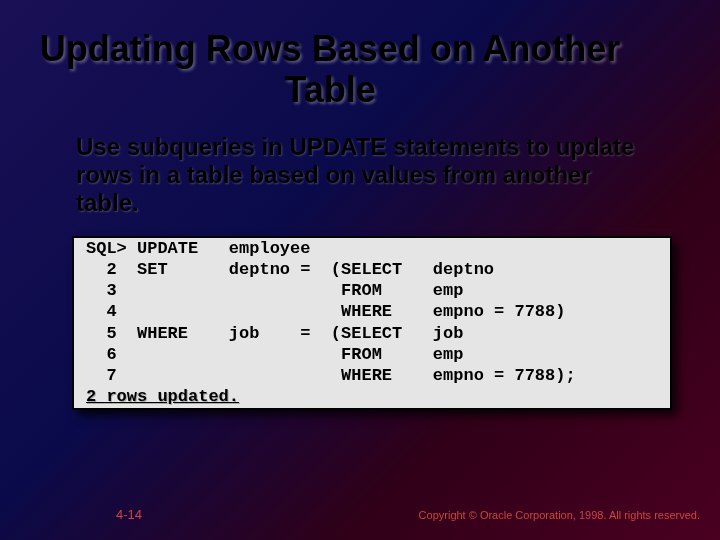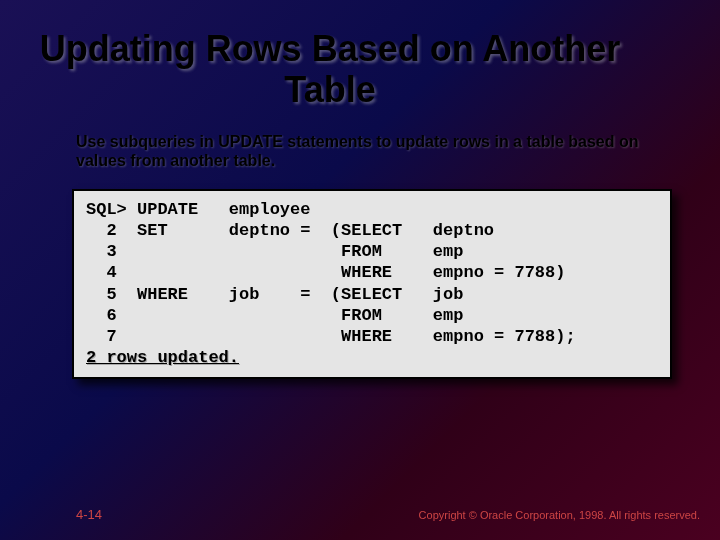--- a/index.html
+++ b/index.html
@@ -16,32 +16,32 @@
     color: #000;
     font-size: 36px;
     font-weight: bold;
     padding-top: 28px;
     padding-right: 60px;
     line-height: 1.15;
     text-shadow: 2px 2px 3px rgba(200,200,200,0.4);
   }
   .subtitle {
     color: #000;
-    font-size: 16px;
+    font-size: 24px;
     font-weight: bold;
     padding: 22px 60px 14px 76px;
     line-height: 1.18;
     text-shadow: 1px 1px 2px rgba(200,200,200,0.3);
   }
   .code-block {
     margin: 4px 48px 17px 72px;
     background: #e5e5e5;
     border: 2px solid #000;
     box-shadow: 6px 6px 8px rgba(0,0,0,0.7);
-    padding: 8px 12px;
+    padding: 0 12px;
     font-family: "Courier New", monospace;
     font-size: 17px;
     font-weight: bold;
     line-height: 1.25;
     white-space: pre;
     color: #000;
   }
   .code-result {
     text-decoration: underline;
     text-shadow: 1px 1px 0 #aaa;
@@ -51,20 +51,21 @@
     bottom: 18px;
     left: 0;
     right: 0;
     display: flex;
     align-items: center;
     padding: 0 20px 0 76px;
   }
   .page-num {
     color: #c44;
     font-size: 13px;
+    margin-left: 40px;
   }
   .copyright {
     flex: 1;
     text-align: right;
     color: #c44;
     font-size: 11px;
   }
   .logo {
     width: 110px;
     display: flex;

